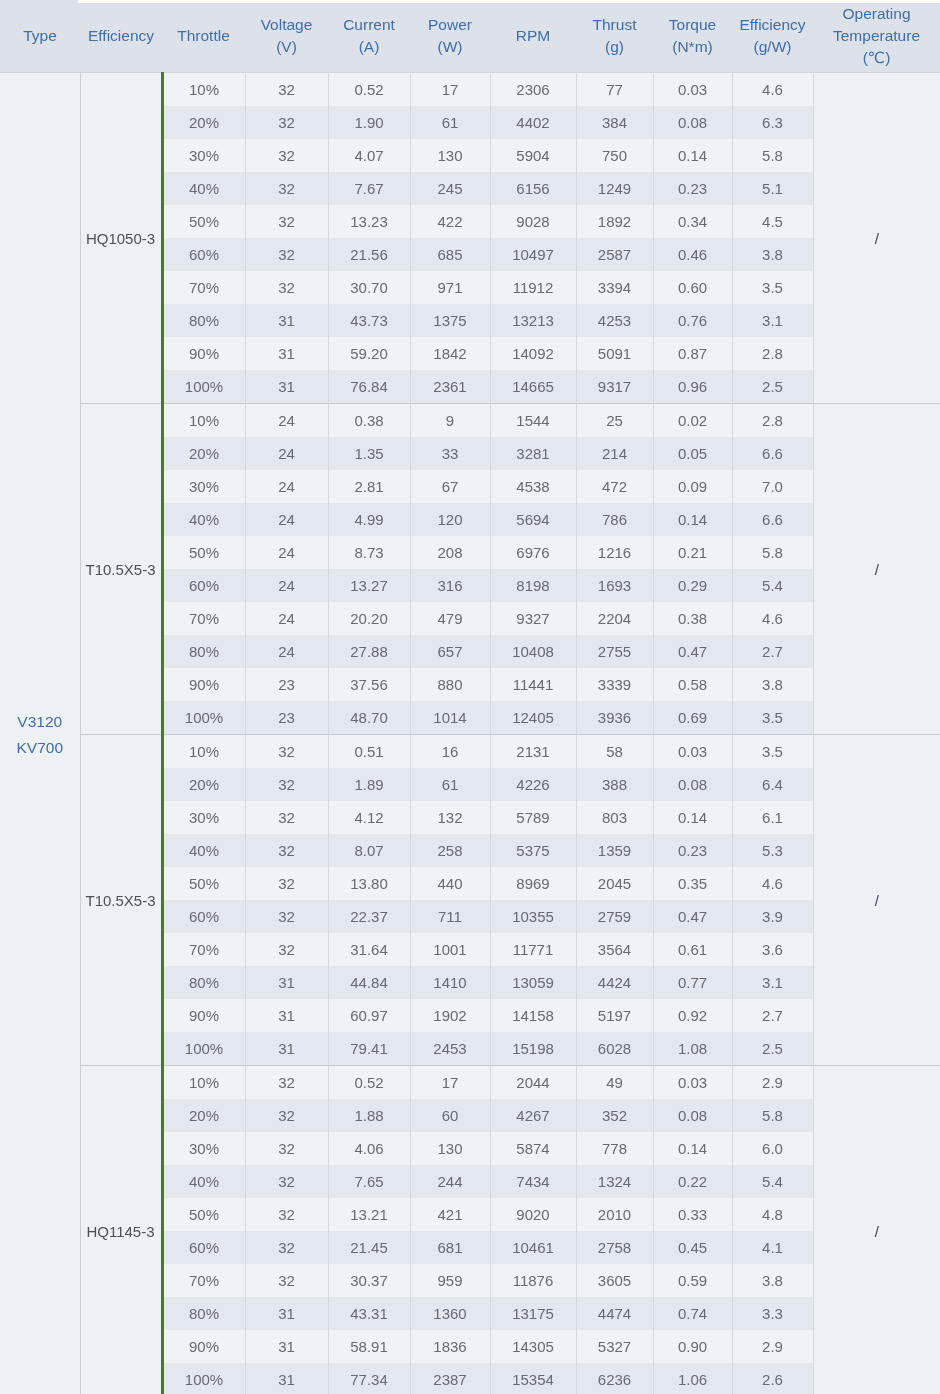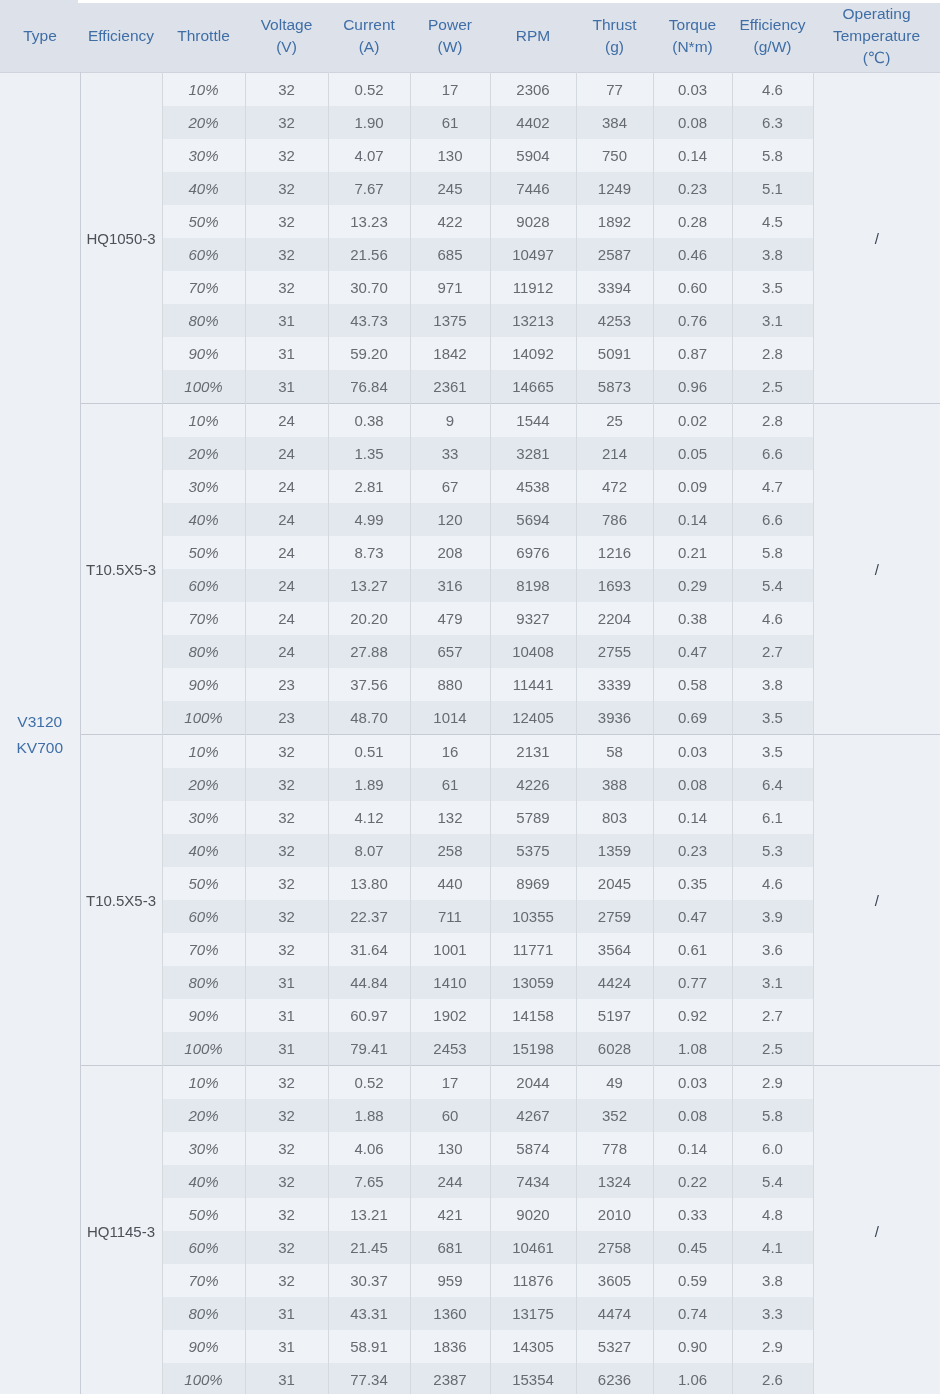--- a/index.html
+++ b/index.html
@@ -12,21 +12,21 @@
     height:72px;vertical-align:middle;text-align:center;padding:0;
   }
   thead{border-bottom:1px solid #cfd4dc;}
   tbody td{
     font-size:15px;color:#676a70;text-align:center;vertical-align:middle;
     height:33px;padding:0;overflow:hidden;white-space:nowrap;
   }
   tr.stripe-a td.data{background:#eff2f7;}
   tr.stripe-b td.data{background:#e3e8ef;}
   td.data{border-right:1px solid #d4d8df;}
-  td.data.first{border-left:1px solid #4d7c0f;font-style:italic;}
+  td.data.first{border-left:3px solid #4d7c0f;}
   td.span-cell{background:#edf1f6;}
   td.type-cell{background:#edf1f6;color:#3f6ea6;font-size:15.5px;line-height:26px;border-right:1px solid #c9ced6;}
   td.propeller-cell{color:#4d5057;border-right:1px solid #d4d8df;margin-left:31px;}
   td.temp-cell{color:#3a4353;border-left:1px solid #d4d8df;}
   .block-start{border-top:1px solid #c6cbd3;}
 </style>
 </head>
 <body>
 
 <div class="wrap">
@@ -125,33 +125,33 @@
           <td class="data">5904</td>
           <td class="data">750</td>
           <td class="data">0.14</td>
           <td class="data">5.8</td>
         </tr>
         <tr class="stripe-b">
           <td class="data first">40%</td>
           <td class="data">32</td>
           <td class="data">7.67</td>
           <td class="data">245</td>
-          <td class="data">7446</td>
+          <td class="data">6156</td>
           <td class="data">1249</td>
           <td class="data">0.23</td>
           <td class="data">5.1</td>
         </tr>
         <tr class="stripe-a">
           <td class="data first">50%</td>
           <td class="data">32</td>
           <td class="data">13.23</td>
           <td class="data">422</td>
           <td class="data">9028</td>
           <td class="data">1892</td>
-          <td class="data">0.28</td>
+          <td class="data">0.34</td>
           <td class="data">4.5</td>
         </tr>
         <tr class="stripe-b">
           <td class="data first">60%</td>
           <td class="data">32</td>
           <td class="data">21.56</td>
           <td class="data">685</td>
           <td class="data">10497</td>
           <td class="data">2587</td>
           <td class="data">0.46</td>
@@ -186,21 +186,21 @@
           <td class="data">5091</td>
           <td class="data">0.87</td>
           <td class="data">2.8</td>
         </tr>
         <tr class="stripe-b">
           <td class="data first">100%</td>
           <td class="data">31</td>
           <td class="data">76.84</td>
           <td class="data">2361</td>
           <td class="data">14665</td>
-          <td class="data">5873</td>
+          <td class="data">9317</td>
           <td class="data">0.96</td>
           <td class="data">2.5</td>
         </tr>
         <tr class="stripe-a">
           <td class="propeller-cell span-cell block-start" rowspan="10">T10.5X5-3</td>
           <td class="data first block-start">10%</td>
           <td class="data block-start">24</td>
           <td class="data block-start">0.38</td>
           <td class="data block-start">9</td>
           <td class="data block-start">1544</td>
@@ -220,21 +220,21 @@
           <td class="data">6.6</td>
         </tr>
         <tr class="stripe-a">
           <td class="data first">30%</td>
           <td class="data">24</td>
           <td class="data">2.81</td>
           <td class="data">67</td>
           <td class="data">4538</td>
           <td class="data">472</td>
           <td class="data">0.09</td>
-          <td class="data">4.7</td>
+          <td class="data">7.0</td>
         </tr>
         <tr class="stripe-b">
           <td class="data first">40%</td>
           <td class="data">24</td>
           <td class="data">4.99</td>
           <td class="data">120</td>
           <td class="data">5694</td>
           <td class="data">786</td>
           <td class="data">0.14</td>
           <td class="data">6.6</td>

